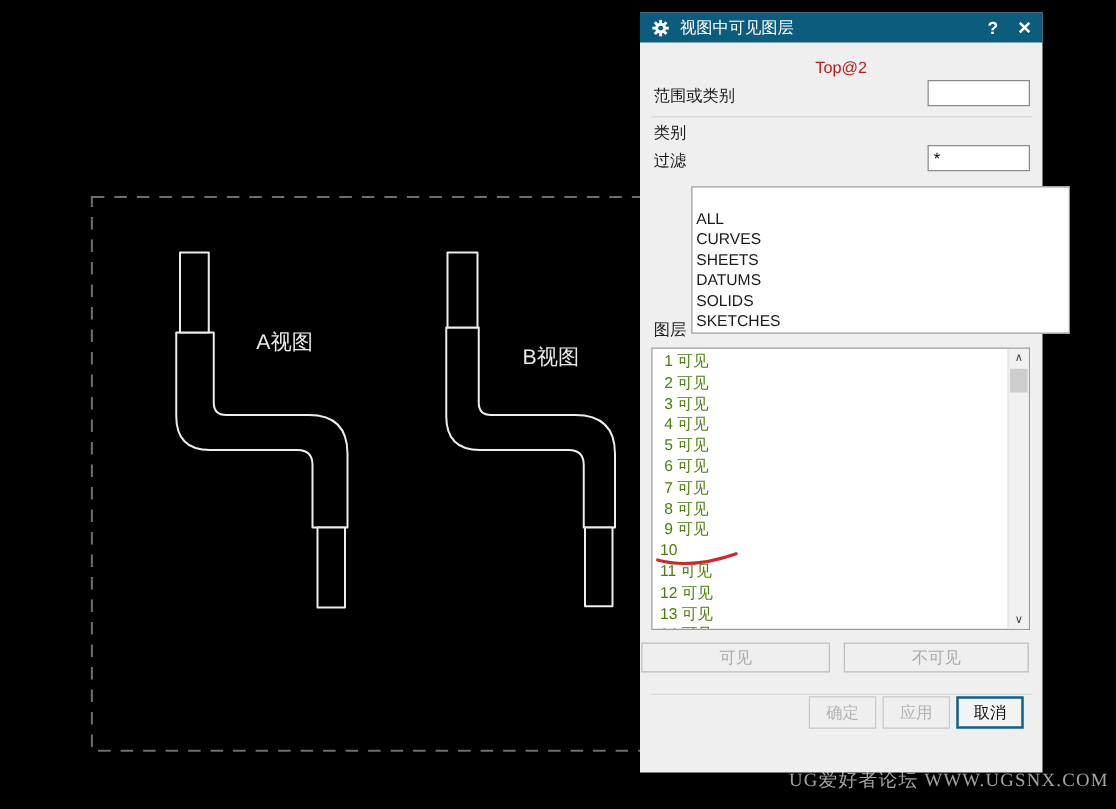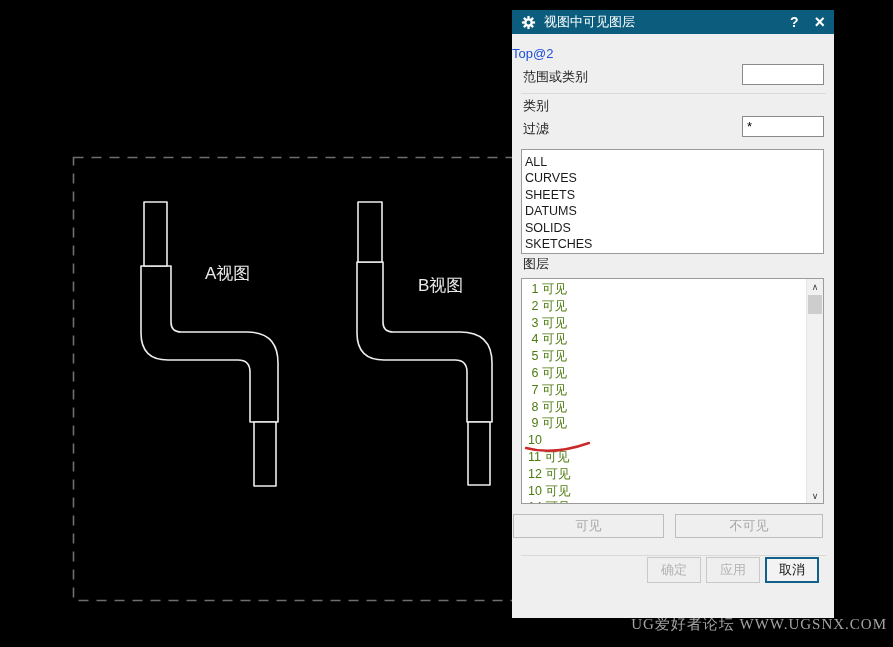--- a/index.html
+++ b/index.html
@@ -17,22 +17,22 @@
   .titlebar {
     position:absolute; left:0; top:0; right:0; height:24px;
     background:#0c5d7d; display:flex; align-items:center; padding:0 9px;
     box-sizing:border-box;
   }
   .titlebar .gear { width:15px; height:15px; margin-right:8px; flex:none; display:block; }
   .titlebar .title { color:#fff; font-size:13px; flex:1; white-space:nowrap; }
   .titlebar .help { color:#fff; font-size:14px; font-weight:bold; margin-right:16px; cursor:default; }
   .titlebar .close { color:#fff; font-size:18px; font-weight:bold; line-height:14px; cursor:default; }
 
-  .view-name { position:absolute; top:36px; left:0; width:100%; 
-    font-size:13px; color:#1d4ed8; }
+  .view-name { position:absolute; top:36px; left:0; width:100%; text-align:center;
+    font-size:13px; color:#b91c1c; }
 
   .lbl { position:absolute; left:11px; font-size:13px; color:#1c1c1c; white-space:nowrap; }
   .lbl-range { top:58px; }
   .lbl-cat   { top:87px; }
   .lbl-filter{ top:110px; }
   .lbl-layer { top:245px;font-family:Liberation Serif, serif; }
 
   .txt-input {
     position:absolute; right:10px; width:72px; height:19px;
     border:1px solid #8a8a8a; background:#fff; font-size:13px;
@@ -42,21 +42,21 @@
   .inp-filter{ top:106px; }
 
   .sep { position:absolute; left:9px; right:8px; height:1px; background:#d9d9d9; }
   .sep1 { top:83px; }
   .sep2 { top:545px; }
 
   .listbox {
     position:absolute; left:9px; width:301px; background:#fff;
     border:1px solid #9b9b9b; overflow:hidden; box-sizing:content-box;
   }
-  .cat-list { top:139px; height:99px; padding-top:4px; }
+  .cat-list { top:139px; height:99px; padding-top:17px;margin-left:32px; }
   .cat-row { line-height:16.4px; font-size:12.5px; color:#1a1a1a; padding-left:3px; white-space:pre; }
 
   .layer-list { top:268px; height:224px; }
   .layer-rows { position:absolute; left:0; top:2px; right:17px; bottom:0; overflow:hidden; }
   .layer-row { line-height:16.8px; font-size:12.5px; color:#4d7c0f; padding-left:6px; white-space:pre; }
 
   .anno-svg { position:absolute; left:0; top:0; width:100%; height:100%;
     pointer-events:none; z-index:3; }
 
   
@@ -164,21 +164,21 @@
           <div class="layer-row"> 3 可见</div>
           <div class="layer-row"> 4 可见</div>
           <div class="layer-row"> 5 可见</div>
           <div class="layer-row"> 6 可见</div>
           <div class="layer-row"> 7 可见</div>
           <div class="layer-row"> 8 可见</div>
           <div class="layer-row"> 9 可见</div>
           <div class="layer-row">10</div>
           <div class="layer-row">11 可见</div>
           <div class="layer-row">12 可见</div>
-          <div class="layer-row">10 可见</div>
+          <div class="layer-row">13 可见</div>
           <div class="layer-row">14 可见</div>
         </div>
       <svg class="anno-svg" viewBox="0 0 301 224">
         <path d="M4,169 C22,174 44,172 67,164" fill="none" stroke="#cc2a2a" stroke-width="2.4" stroke-linecap="round"></path>
       </svg>
       <div class="sb">
         <div class="sb-btn sb-up">∧</div>
         <div class="sb-thumb"></div>
         <div class="sb-btn sb-down">∨</div>
       </div>

